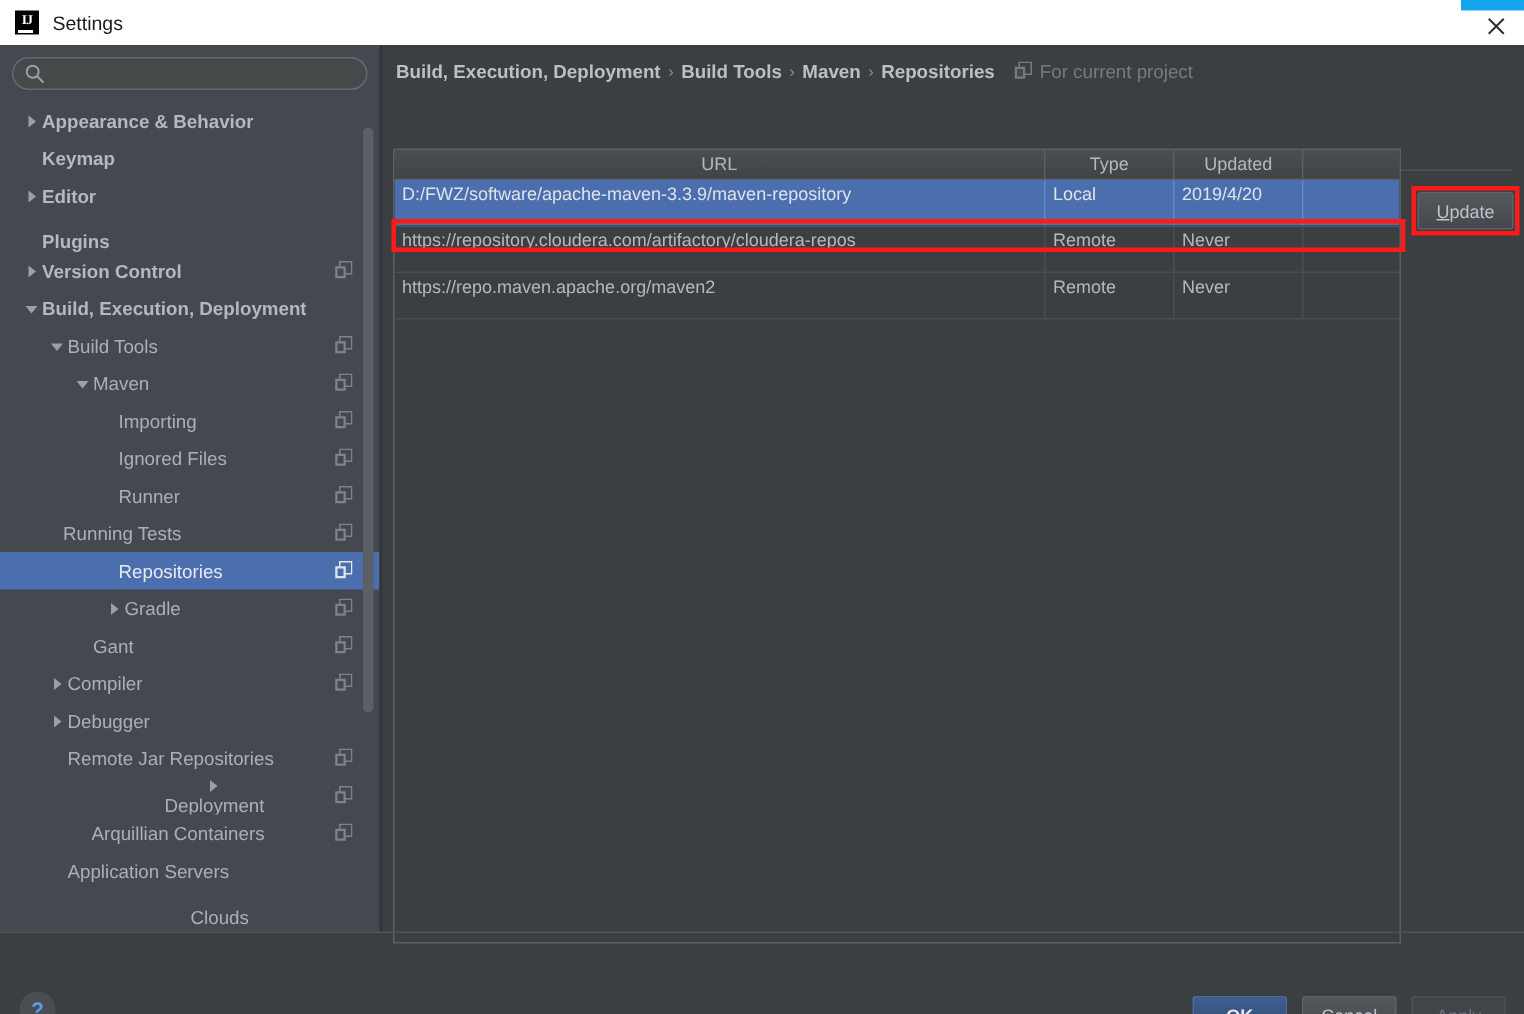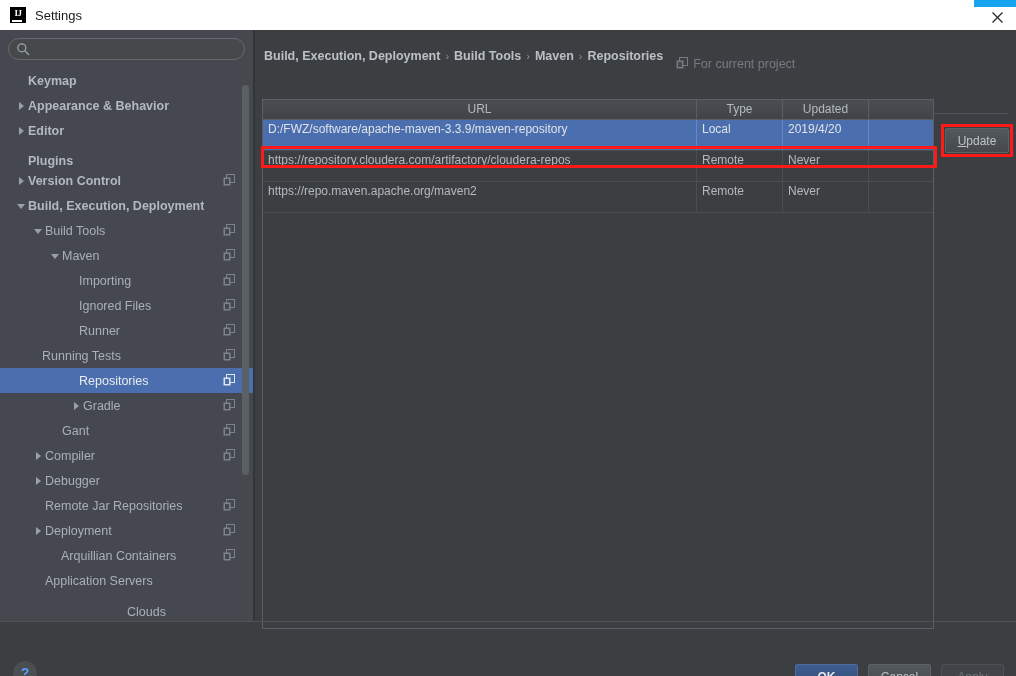--- a/index.html
+++ b/index.html
@@ -160,21 +160,20 @@
     font-size: 12.5px;
   }
   .bc-seg { color: #bbc0c6; font-weight: bold; }
   .bc-sep {
     color: #8d9299; margin: 0 5px; font-size: 11px;
     position: relative; top: 0px;
   }
   .bc-scope {
     display: flex; align-items: flex-start;
     margin-left: 13px;
-    margin-top: 16px;
   }
   .bc-scope-icon { width: 12px; height: 12px; margin-right: 5px; }
   .bc-scope-text { color: #767b82; font-size: 12.5px; }
 
   .section-label-row {
     position: absolute; left: 9px; top: 76px;
     width: 744px; height: 14px;
     display: flex; align-items: center;
   }
   .section-label {
@@ -320,26 +319,26 @@
       <div class="search-wrap">
         <svg class="search-icon" viewBox="0 0 14 14">
           <circle cx="5.8" cy="5.8" r="4" stroke="#9aa0a8" stroke-width="1.3" fill="none"></circle>
           <path d="M9 9 L12.6 12.6" stroke="#9aa0a8" stroke-width="1.4" fill="none" stroke-linecap="round"></path>
         </svg>
         <input class="search-field" type="text" value="" placeholder="" style="">
       </div>
 
       <div class="tree" id="tree-container">
           <div class="tree-item bold" style="padding-left: 16px;">
+            <span class="arrow right"></span>
+            <span class="ti-label">Appearance &amp; Behavior</span>
+          </div>
+          <div class="tree-item bold" style="padding-left: 16px;">
             <span class="arrow"></span>
             <span class="ti-label">Keymap</span>
-          </div>
-          <div class="tree-item bold" style="padding-left: 16px;">
-            <span class="arrow right"></span>
-            <span class="ti-label">Appearance &amp; Behavior</span>
           </div>
           <div class="tree-item bold" style="padding-left: 16px;">
             <span class="arrow right"></span>
             <span class="ti-label">Editor</span>
           </div>
           <div class="tree-item bold" style="padding-left: 16px; align-items: flex-end;">
             <span class="arrow"></span>
             <span class="ti-label">Plugins</span>
           </div>
           <div class="tree-item bold" style="padding-left: 16px;">
@@ -451,21 +450,21 @@
           </div>
           <div class="tree-item" style="padding-left: 33px;">
             <span class="arrow"></span>
             <span class="ti-label">Remote Jar Repositories</span>
             <svg class="proj-icon" viewBox="0 0 12 12">
               <rect x="3.5" y="0.5" width="8" height="8" fill="none" stroke="#7d838a" stroke-width="1"></rect>
               <rect x="0.5" y="3.5" width="7" height="8" fill="#7d838a"></rect>
               <rect x="2" y="5" width="4" height="5" fill="#45494f"></rect>
             </svg>
           </div>
-          <div class="tree-item" style="padding-left: 33px;">
+          <div class="tree-item" style="padding-left: 33px; flex-direction: column;">
             <span class="arrow right"></span>
             <span class="ti-label">Deployment</span>
             <svg class="proj-icon" viewBox="0 0 12 12">
               <rect x="3.5" y="0.5" width="8" height="8" fill="none" stroke="#7d838a" stroke-width="1"></rect>
               <rect x="0.5" y="3.5" width="7" height="8" fill="#7d838a"></rect>
               <rect x="2" y="5" width="4" height="5" fill="#45494f"></rect>
             </svg>
           </div>
           <div class="tree-item" style="padding-left: 49px;">
             <span class="arrow"></span>

